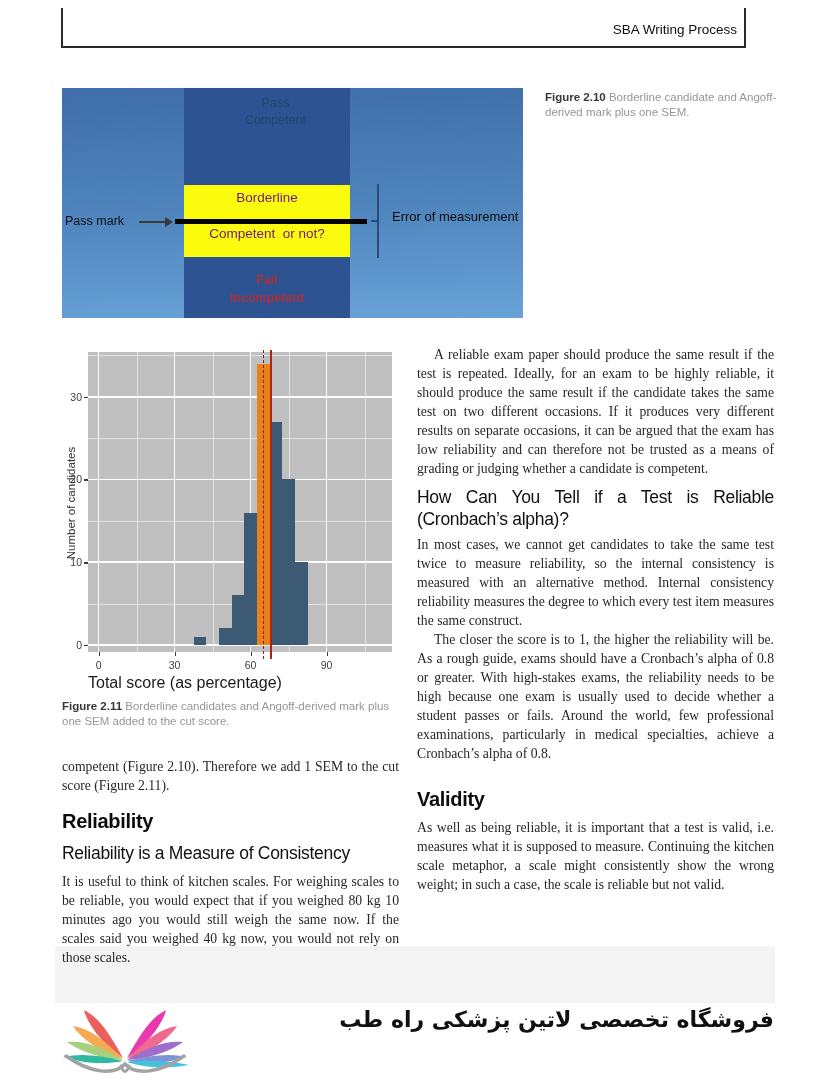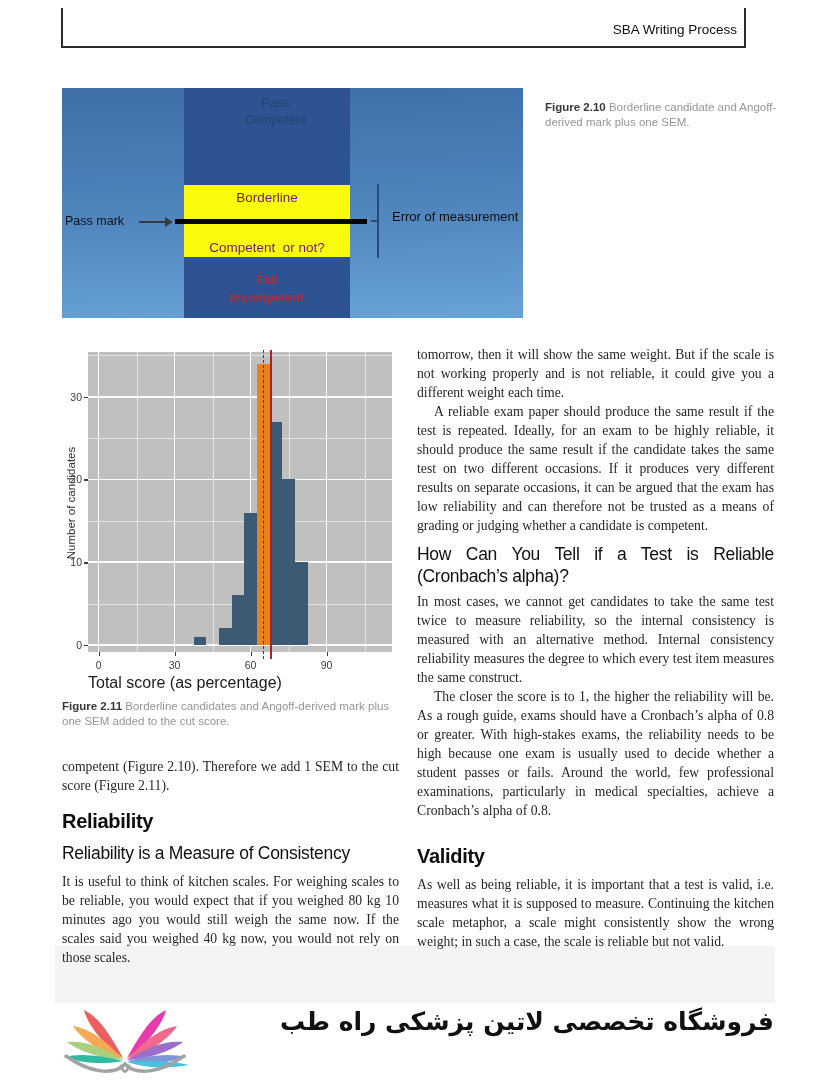--- a/index.html
+++ b/index.html
@@ -46,21 +46,21 @@
   .indent{text-indent:17px;}
   p{margin:0;}
   h1{font-family:"Liberation Sans",sans-serif;font-size:20px;line-height:24px;font-weight:700;
      letter-spacing:-.3px;color:#0d0d0d;margin:0;}
   h2{font-family:"Liberation Sans",sans-serif;font-size:17.5px;line-height:21.5px;font-weight:400;
      letter-spacing:-.3px;color:#111;margin:0;}
   .clip{overflow:hidden;}
   .grayband{left:55px;top:946px;width:720px;height:57px;background:#ececec;opacity:.6;z-index:0;}
   .z1{z-index:1;}
   
-  .persian{font-family:"DejaVu Sans",sans-serif;direction:rtl;font-size:25px;font-weight:700;color:#101010;
+  .persian{font-family:"DejaVu Sans",sans-serif;direction:rtl;font-size:22px;font-weight:700;color:#101010;
            right:56px;top:1007px;text-align:right;}
   .url{font-family:"Liberation Sans",sans-serif;font-size:26px;font-weight:700;letter-spacing:7px;
        color:#1b1b1b;right:50px;top:1100px;}
   .green{color:#3ea52f;}
 </style>
 </head>
 <body>
 
 <div class="page">
 
@@ -70,36 +70,36 @@
   <div class="abs header-title" style="left:437px;top:22px;width:300px;">SBA Writing Process</div>
 
   <div class="abs fig210">
     <div class="abs band"></div>
     <div class="abs f210-label passlbl">
       <div>Pass</div>
       <div>Competent</div>
     </div>
     <div class="abs ybox">
       <div class="abs f210-label blk" style="top:5px;">Borderline</div>
-      <div class="abs f210-label blk" style="top:41px;margin-top:14px;">Competent  or not?</div>
+      <div class="abs f210-label blk" style="top:41px;">Competent  or not?</div>
     </div>
     <div class="abs cutline"></div>
     <div class="abs f210-label passmark">Pass mark</div>
     <div class="abs arrow-shaft"></div>
     <div class="abs arrow-head"></div>
     <div class="abs bracket-v"></div>
     <div class="abs bracket-t"></div>
     <div class="abs f210-label errlbl">Error of measurement</div>
     <div class="abs f210-label faillbl">
       <div>Fail</div>
       <div>Incompetent</div>
     </div>
   </div>
 
-  <div class="abs caption" style="left:545px;top:100px;width:245px;">
+  <div class="abs caption" style="left:545px;top:90px;width:245px;">
     <b>Figure 2.10</b><span> Borderline candidate and Angoff-derived mark plus one SEM.</span>
   </div>
 
   <div class="abs chartfig" id="chartfig">
     <div class="abs ylab">Number of candidates</div>
     <div class="abs panel" id="chart-panel">
         <div class="gmin" style="left: 48.64px; top: 0px; width: 1px; height: 300px;"></div>
         <div class="gmin" style="left: 124.64px; top: 0px; width: 1px; height: 300px;"></div>
         <div class="gmin" style="left: 200.64px; top: 0px; width: 1px; height: 300px;"></div>
         <div class="gmin" style="left: 276.64px; top: 0px; width: 1px; height: 300px;"></div>
@@ -152,21 +152,20 @@
   <div class="abs grayband"></div>
 
   <div class="abs col leftcol z1">
     <p>competent (Figure 2.10). Therefore we add 1 SEM to the cut score (Figure 2.11).</p>
     <h1 style="margin-top:14px;">Reliability</h1>
     <h2 style="margin-top:10px;">Reliability is a Measure of Consistency</h2>
     <p style="margin-top:7px;">It is useful to think of kitchen scales. For weighing scales to be reliable, you would expect that if you weighed 80 kg 10 minutes ago you would still weigh the same now. If the scales said you weighed 40 kg now, you would not rely on those scales.</p>
   </div>
 
   <div class="abs col rightcol z1">
-    <p>tomorrow, then it will show the same weight. But if the scale is not working properly and is not reliable, it could give you a different weight each time.</p>
     <p class="indent">A reliable exam paper should produce the same result if the test is repeated. Ideally, for an exam to be highly reliable, it should produce the same result if the candidate takes the same test on two different occasions. If it produces very different results on separate occasions, it can be argued that the exam has low reliability and can therefore not be trusted as a means of grading or judging whether a candidate is competent.</p>
     <h2 style="margin-top:9px;">How Can You Tell if a Test is Reliable (Cronbach’s alpha)?</h2>
     <p style="margin-top:5px;">In most cases, we cannot get candidates to take the same test twice to measure reliability, so the internal consistency is measured with an alternative method. Internal consistency reliability measures the degree to which every test item measures the same construct.</p>
     <p class="indent">The closer the score is to 1, the higher the reliability will be. As a rough guide, exams should have a Cronbach’s alpha of 0.8 or greater. With high-stakes exams, the reliability needs to be high because one exam is usually used to decide whether a student passes or fails. Around the world, few professional examinations, particularly in medical specialties, achieve a Cronbach’s alpha of 0.8.</p>
     <h1 style="margin-top:24px;">Validity</h1>
     <div class="clip" style="height:81px;margin-top:7px;">
       <p>As well as being reliable, it is important that a test is valid, i.e. measures what it is supposed to measure. Continuing the kitchen scale metaphor, a scale might consistently show the wrong weight; in such a case, the scale is reliable but not valid.</p>
     </div>
   </div>
 

